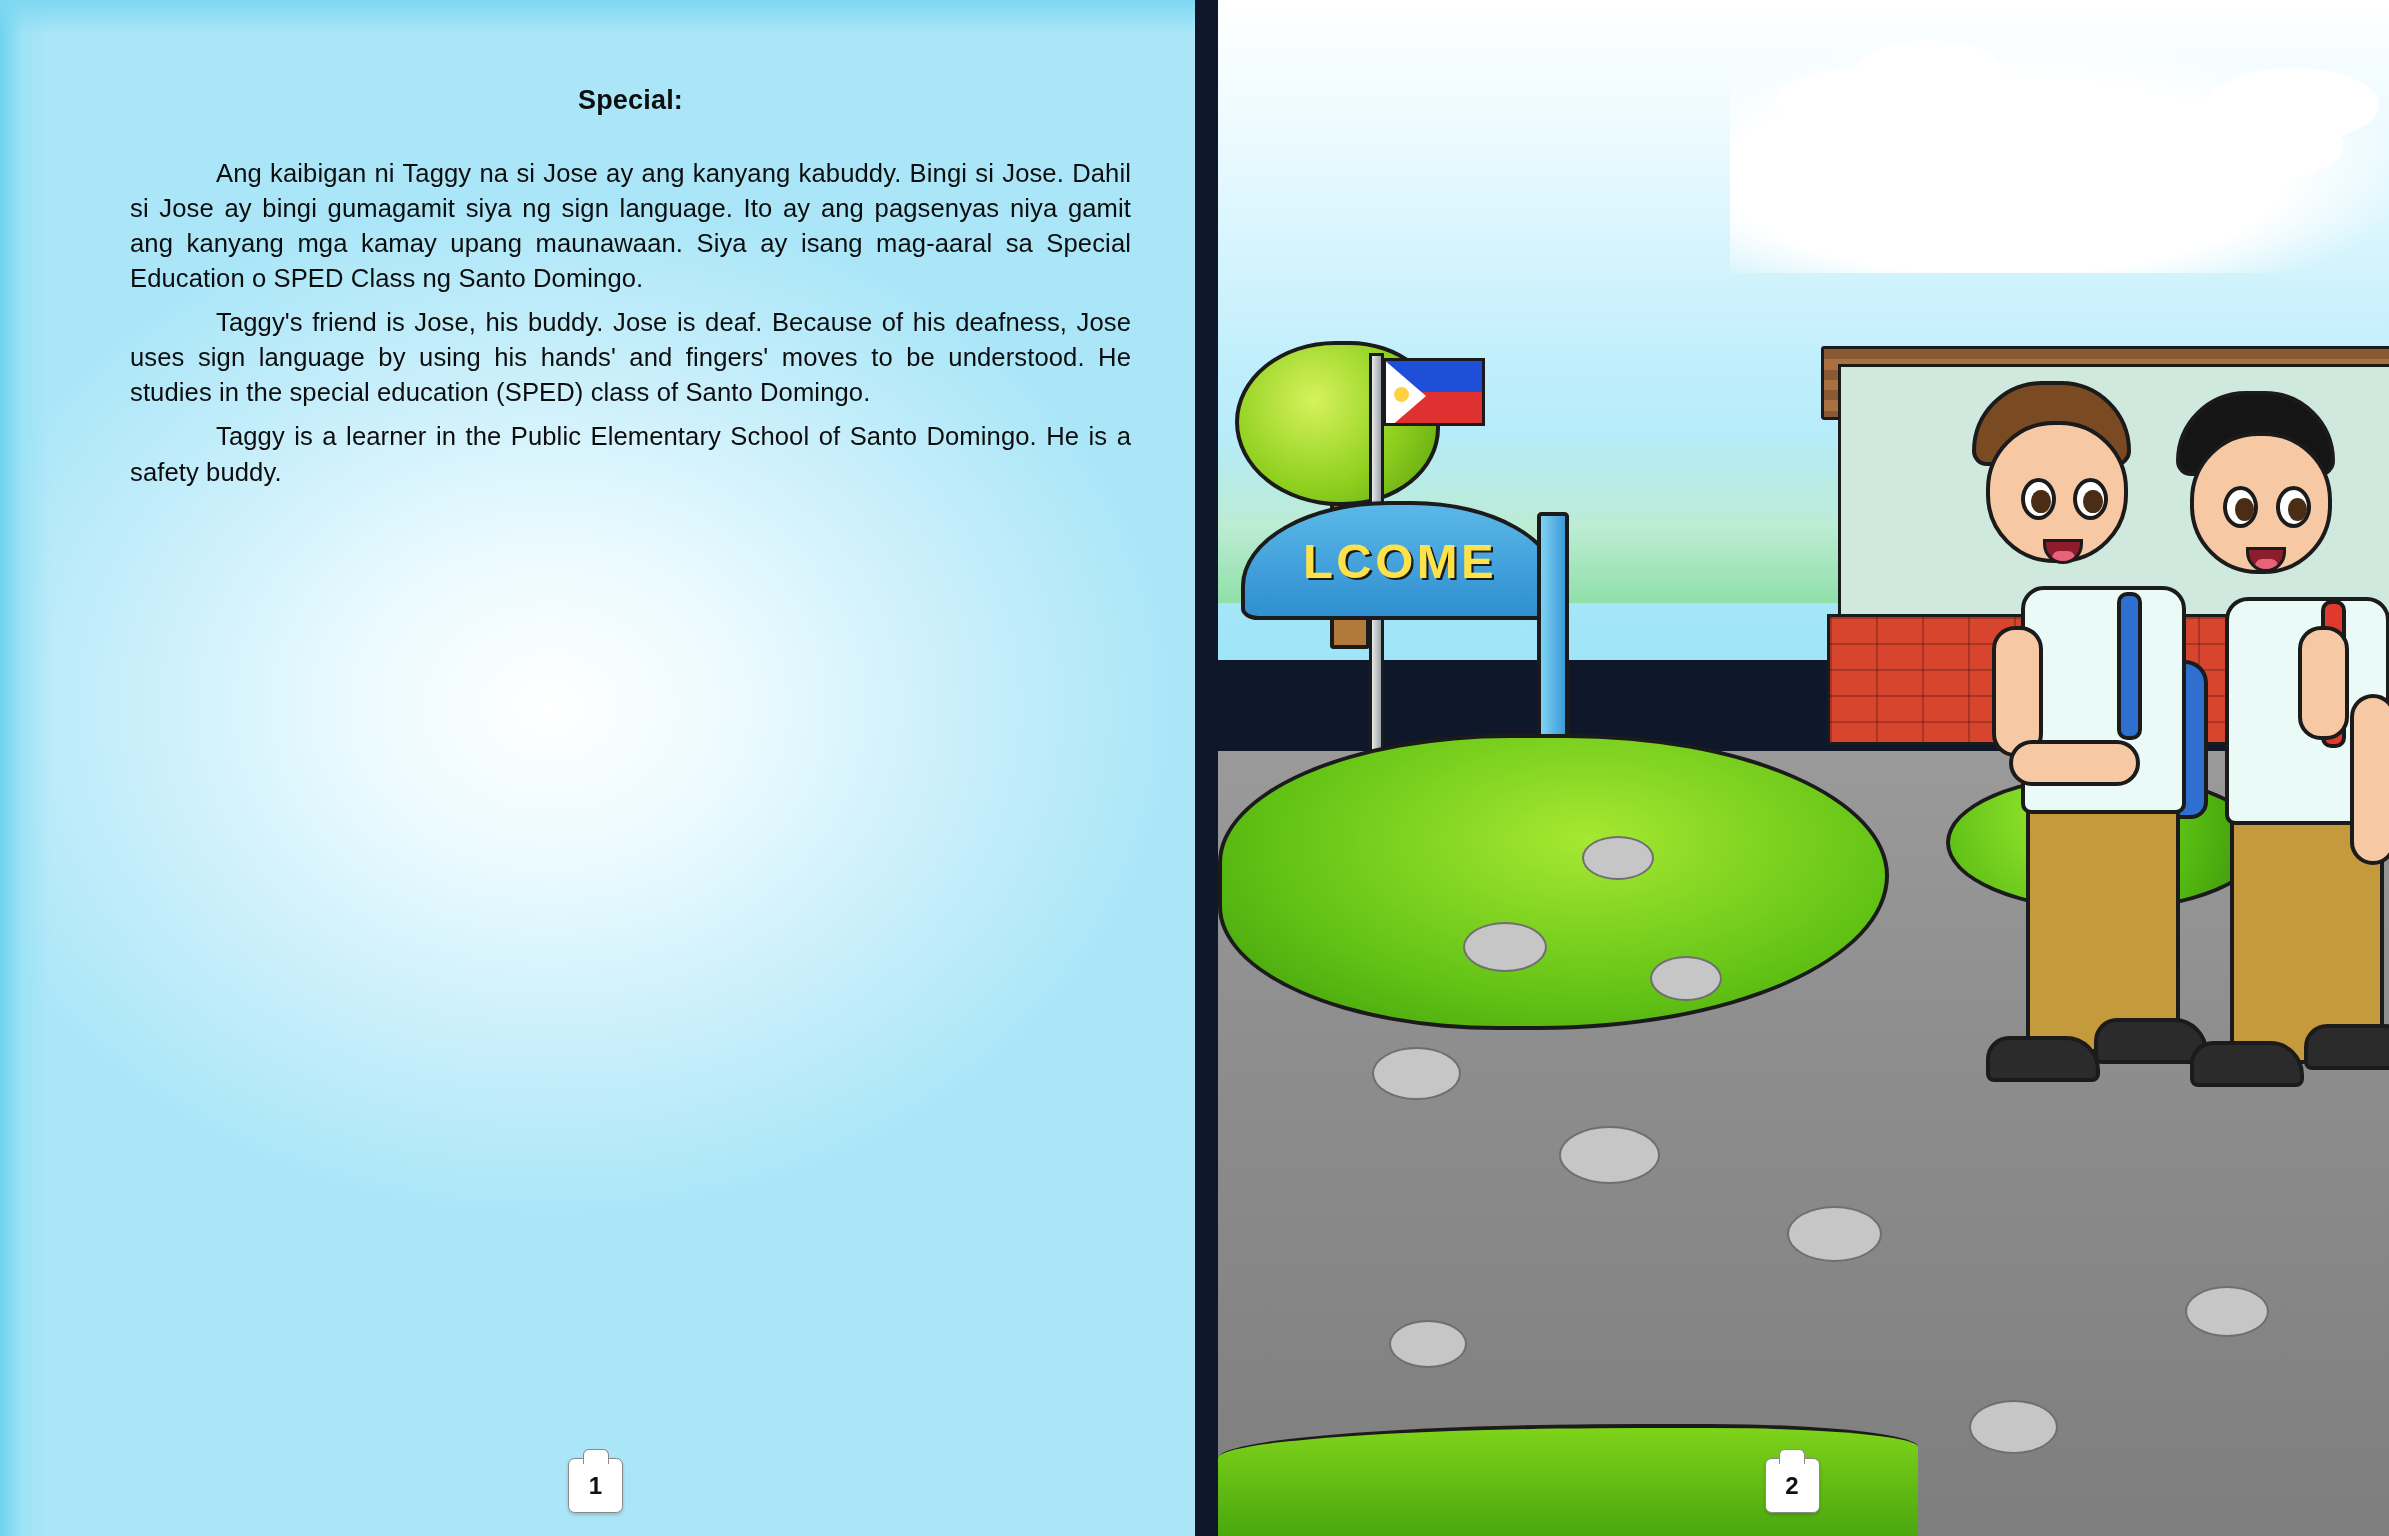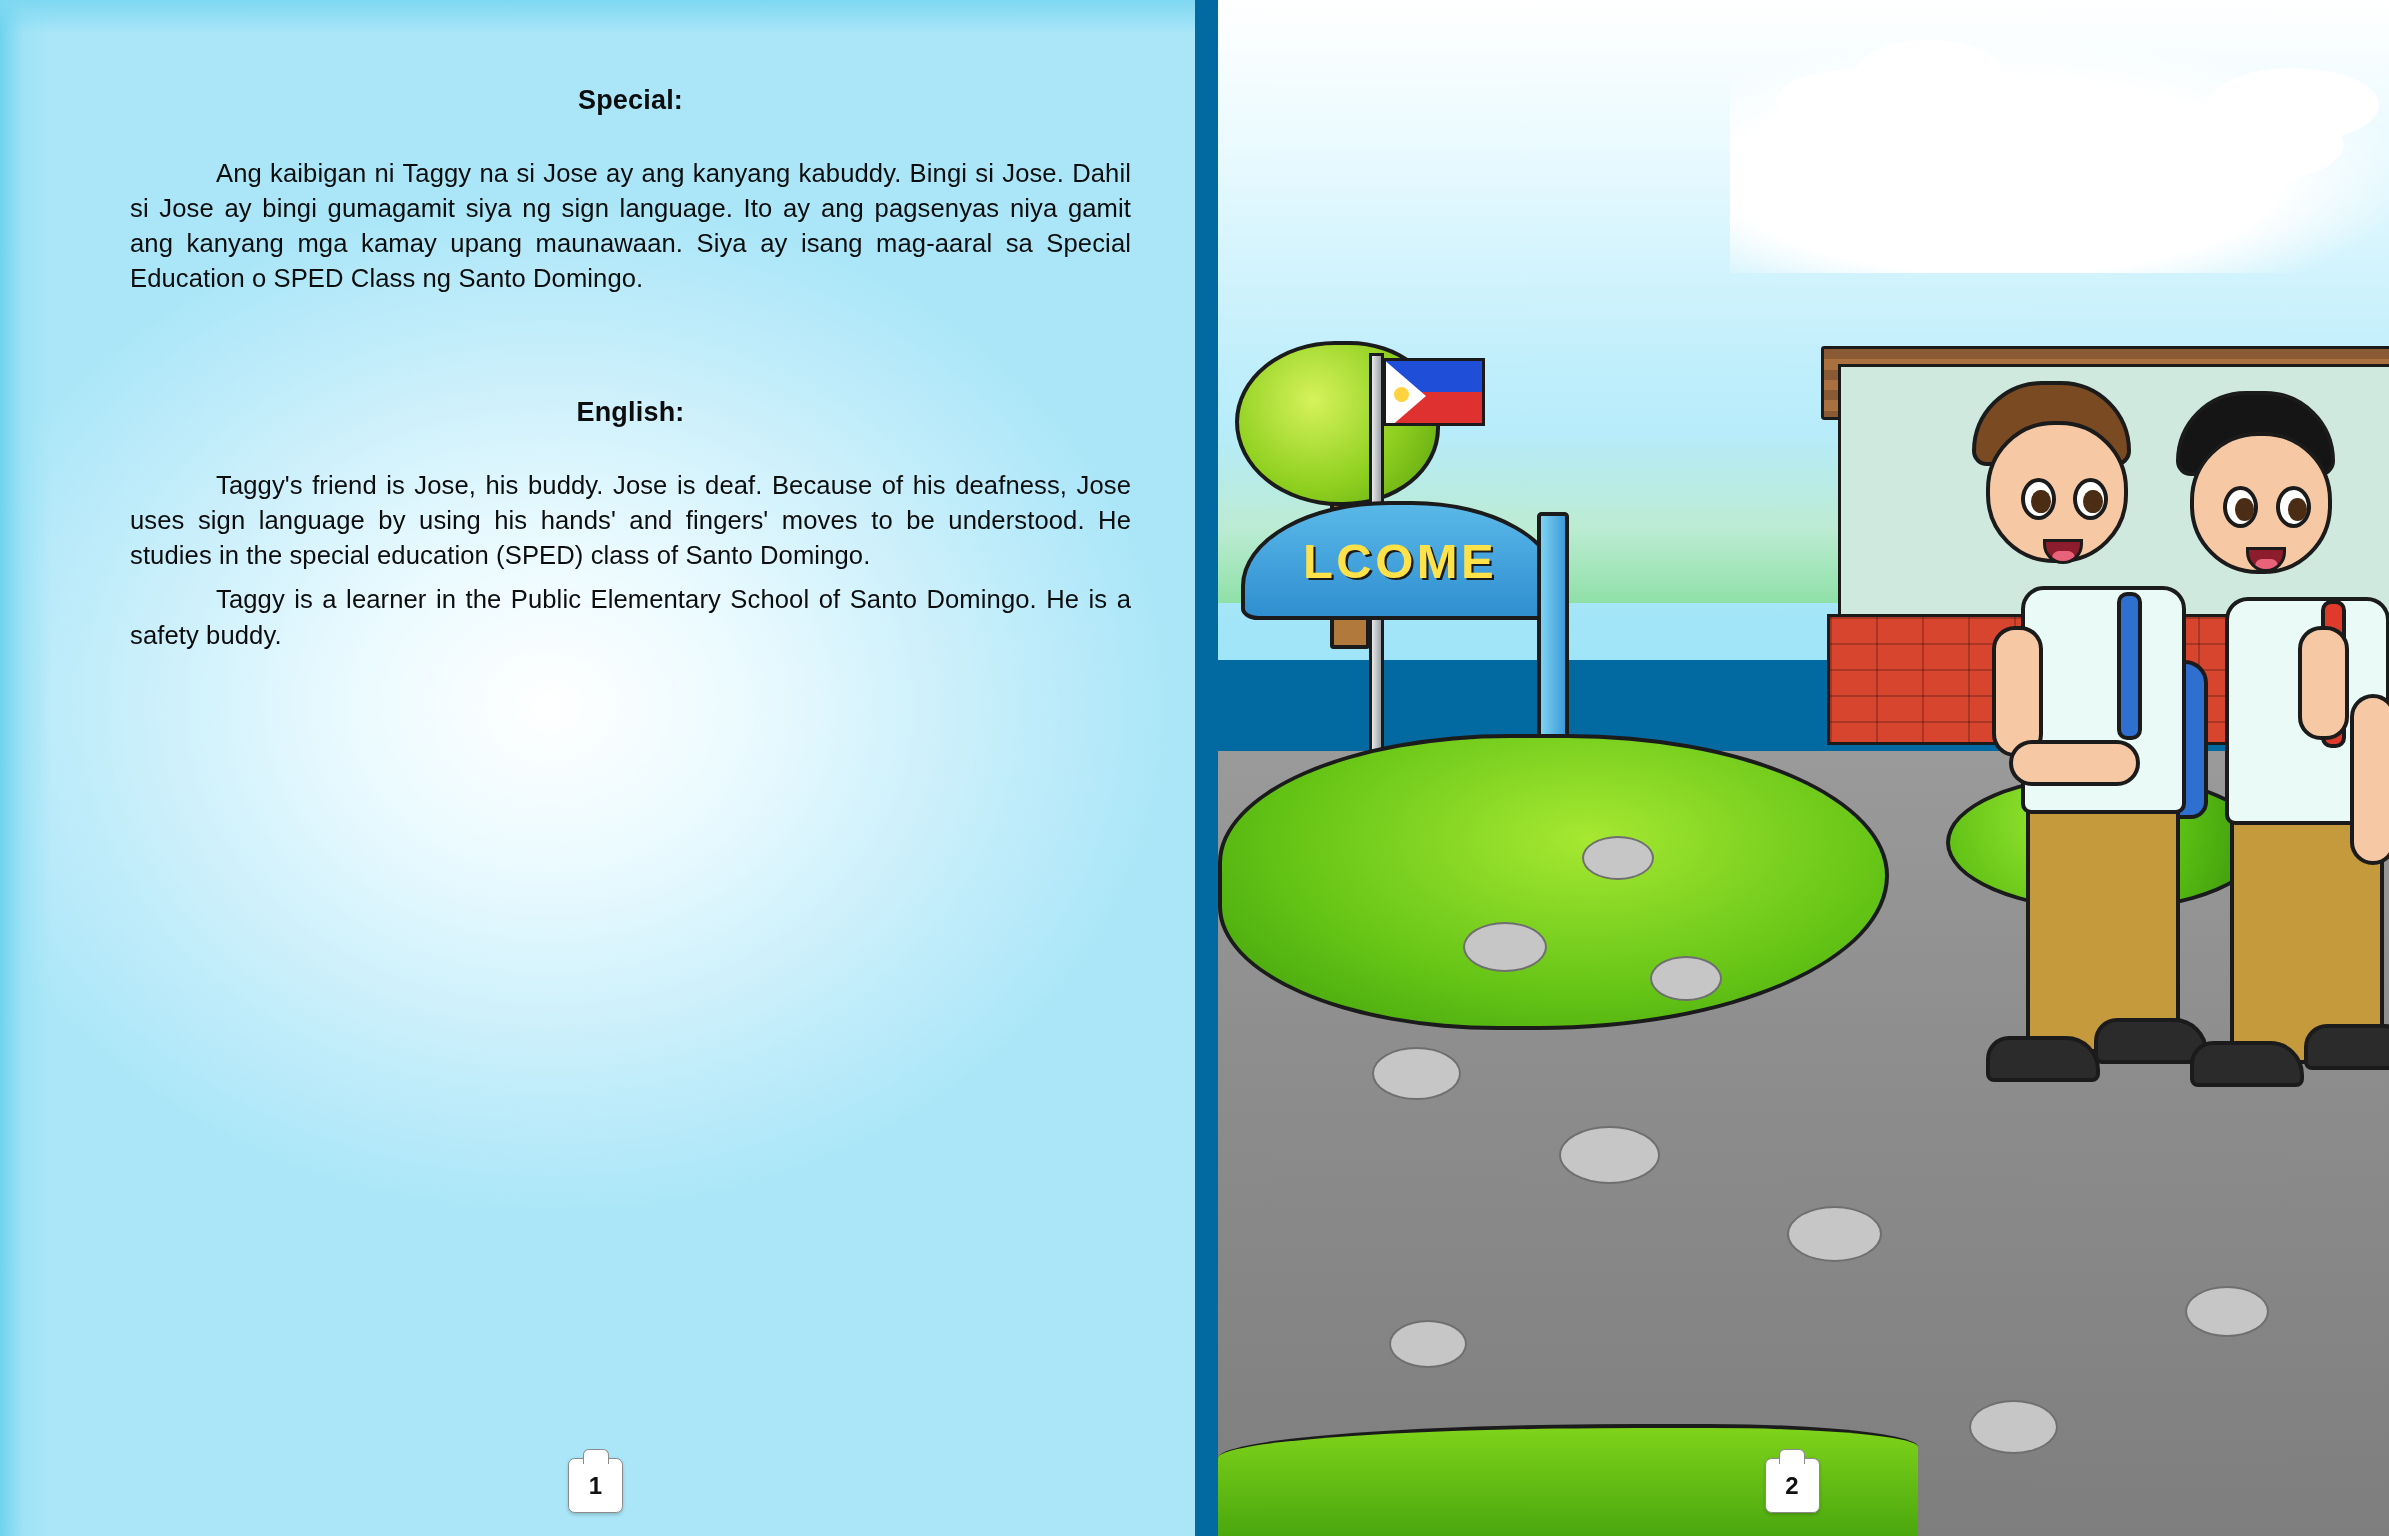--- a/index.html
+++ b/index.html
@@ -104,21 +104,21 @@
     box-sizing: border-box;
   }
   .pn-left { left: 568px; bottom: 23px; }
   .pn-right { left: 570px; bottom: 23px; }
 
   
   .page-right {
     position: relative;
     width: 1195px;
     height: 1536px;
-    background: #0369a1;
+    background: #0f172a;
     overflow: hidden;
   }
   .illus {
     position: absolute;
     left: 23px;
     top: 0;
     width: 1172px;
     height: 1536px;
     overflow: hidden;
   }
@@ -388,21 +388,20 @@
 <div class="spread">
 
   <div class="page-left">
     <div class="left-inner">
 
       <h2 class="section-heading">Special:</h2>
 
 
       <p class="body-par">Ang kaibigan ni Taggy na si Jose ay ang kanyang kabuddy. Bingi si Jose.  Dahil si Jose ay bingi gumagamit siya ng sign language. Ito ay ang   pagsenyas niya gamit ang kanyang mga kamay upang maunawaan.  Siya ay isang mag-aaral sa Special Education o SPED Class ng Santo Domingo.</p>
 
-      <h2 class="section-heading heading-english">English:</h2>
 
       <p class="body-par">Taggy's friend is Jose,  his buddy.  Jose is deaf.  Because of his deafness,   Jose uses sign language by using his hands' and fingers' moves to be understood.   He studies in the special education (SPED) class of Santo Domingo.</p>
 
       <p class="body-par">Taggy is a learner in the Public Elementary School of Santo Domingo. He is a safety buddy.</p>
     </div>
 
     <div class="page-number pn-left">1</div>
   </div>
 
   <div class="page-right">

